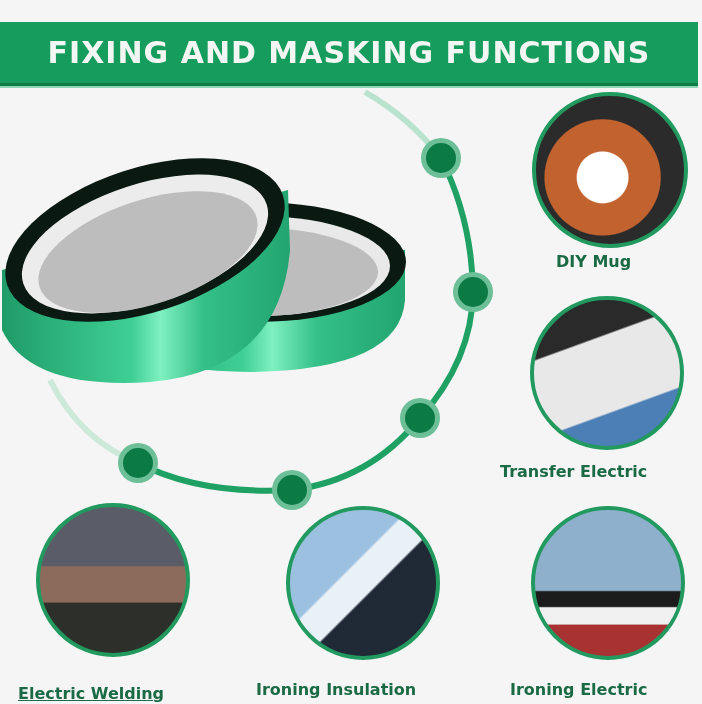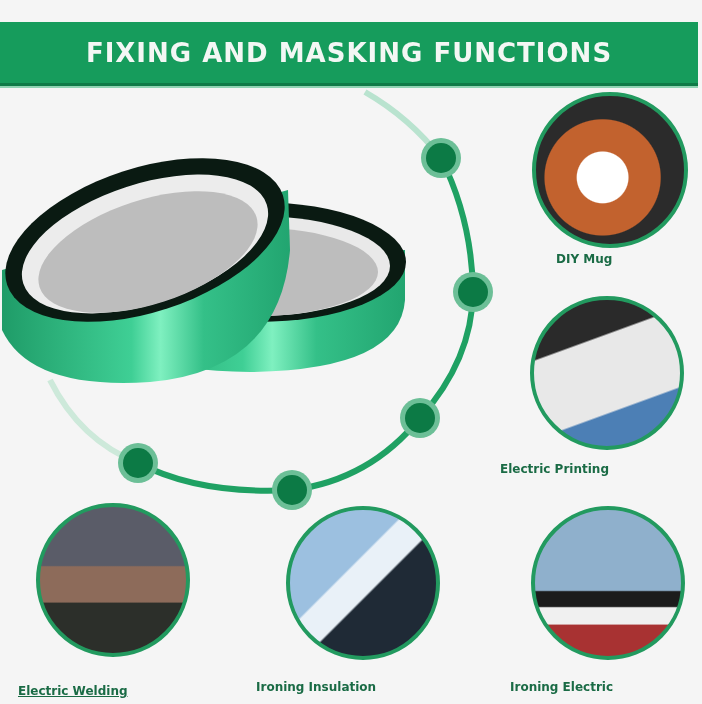--- a/index.html
+++ b/index.html
@@ -1,21 +1,21 @@
 <!DOCTYPE html>
 <html><head>
 <meta charset="utf-8">
 <style>
   html,body{margin:0;padding:0;}
   body{width:702px;height:704px;background:#f5f5f5;position:relative;overflow:hidden;font-family:"DejaVu Sans","Liberation Sans",sans-serif;}
   .banner{position:absolute;left:0;top:22px;width:698px;height:61px;background:#169c5c;border-bottom:3px solid #0f7b47;box-shadow:0 2px 0 #8fd4b3;display:flex;align-items:center;justify-content:center;}
-  .banner span{color:#f3f7f4;font-weight:bold;font-size:26px;letter-spacing:1px;white-space:nowrap;}
+  .banner span{color:#f3f7f4;font-weight:bold;font-size:30px;letter-spacing:1px;white-space:nowrap;}
   svg.art{position:absolute;left:0;top:0;}
   .circle{position:absolute;border-radius:50%;border:4px solid #229a5f;overflow:hidden;box-sizing:border-box;background:#ddd;}
-  .label{position:absolute;color:#1a6b45;font-weight:bold;font-size:12px;white-space:nowrap;text-align:center;}
+  .label{position:absolute;color:#1a6b45;font-weight:bold;font-size:16px;white-space:nowrap;text-align:center;}
 </style>
 </head>
 <body>
 
 <div class="banner">
   <span>FIXING AND MASKING FUNCTIONS</span>
 </div>
 
 <svg class="art" width="702" height="704" viewBox="0 0 702 704">
   <defs>
@@ -58,21 +58,21 @@
     <ellipse cx="145" cy="240" rx="145" ry="72" transform="rotate(-18 145 240)" fill="#0a1a12"></ellipse>
     <ellipse cx="145" cy="244" rx="128" ry="60" transform="rotate(-18 145 244)" fill="#ececec"></ellipse>
     <ellipse cx="148" cy="252" rx="114" ry="52" transform="rotate(-18 148 252)" fill="#bdbdbd"></ellipse>
   </g>
 </svg>
 
 <div class="circle" style="left:532px;top:92px;width:156px;height:156px;background:radial-gradient(circle at 45% 55%,#fff 0 22%,#c2622e 23% 50%,#2b2b2b 51%);"></div>
 <div class="label" style="left:556px;top:252px;">DIY Mug</div>
 
 <div class="circle" style="left:530px;top:296px;width:154px;height:154px;background:linear-gradient(160deg,#2a2a2a 0 30%,#e8e8e8 31% 70%,#4c7fb5 71%);"></div>
-<div class="label" style="left:500px;top:462px;">Electric Printing</div>
+<div class="label" style="left:500px;top:462px;">Transfer Electric</div>
 
 <div class="circle" style="left:36px;top:503px;width:154px;height:154px;background:linear-gradient(180deg,#5a5c68 0 40%,#8d6b5a 41% 65%,#2c2f2a 66%);"></div>
 <div class="label" style="left:18px;top:684px;text-decoration:underline;">Electric Welding</div>
 
 <div class="circle" style="left:286px;top:506px;width:154px;height:154px;background:linear-gradient(135deg,#9cc0e0 0 40%,#e9f1f8 41% 55%,#1f2a36 56%);"></div>
 <div class="label" style="left:256px;top:680px;">Ironing Insulation</div>
 
 <div class="circle" style="left:531px;top:506px;width:154px;height:154px;background:linear-gradient(180deg,#8fb0cc 0 55%,#1c1c1c 56% 66%,#f0f0f0 67% 78%,#a83232 79%);"></div>
 <div class="label" style="left:510px;top:680px;">Ironing Electric</div>
 

